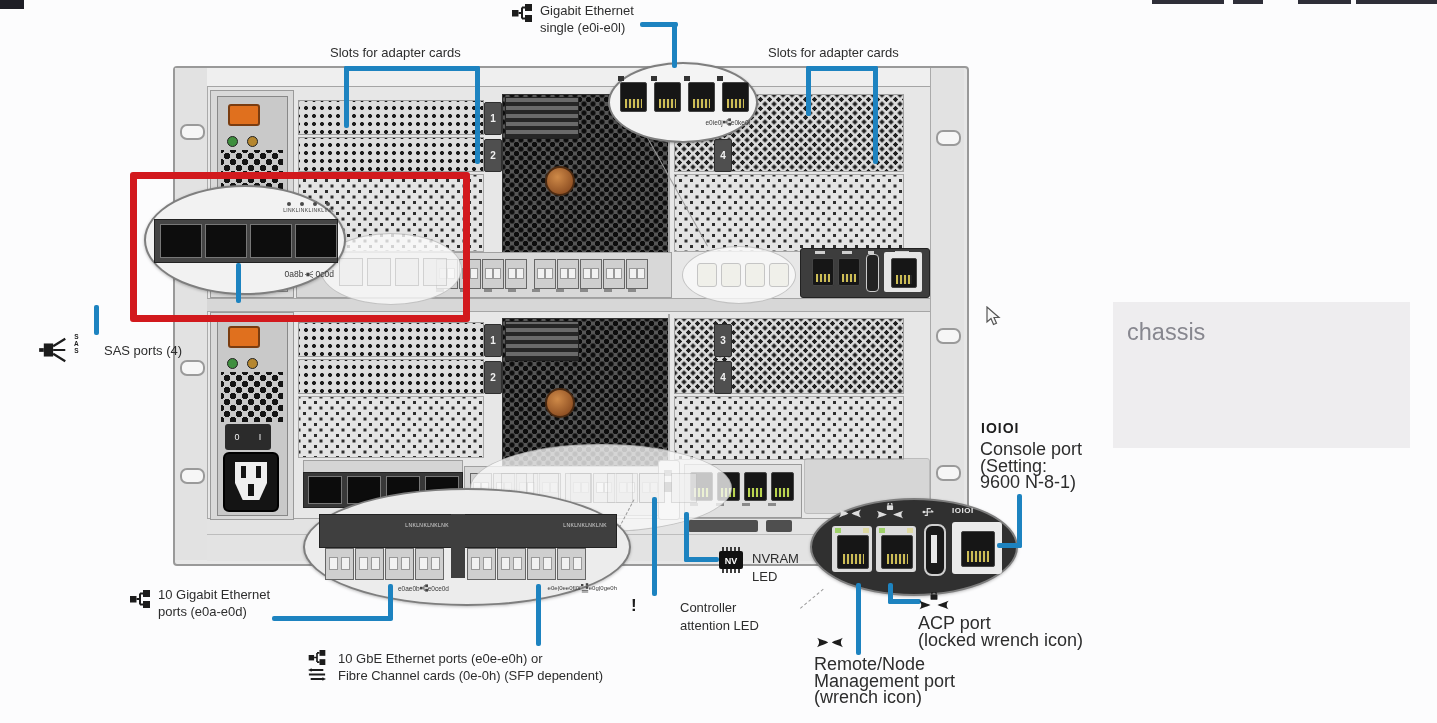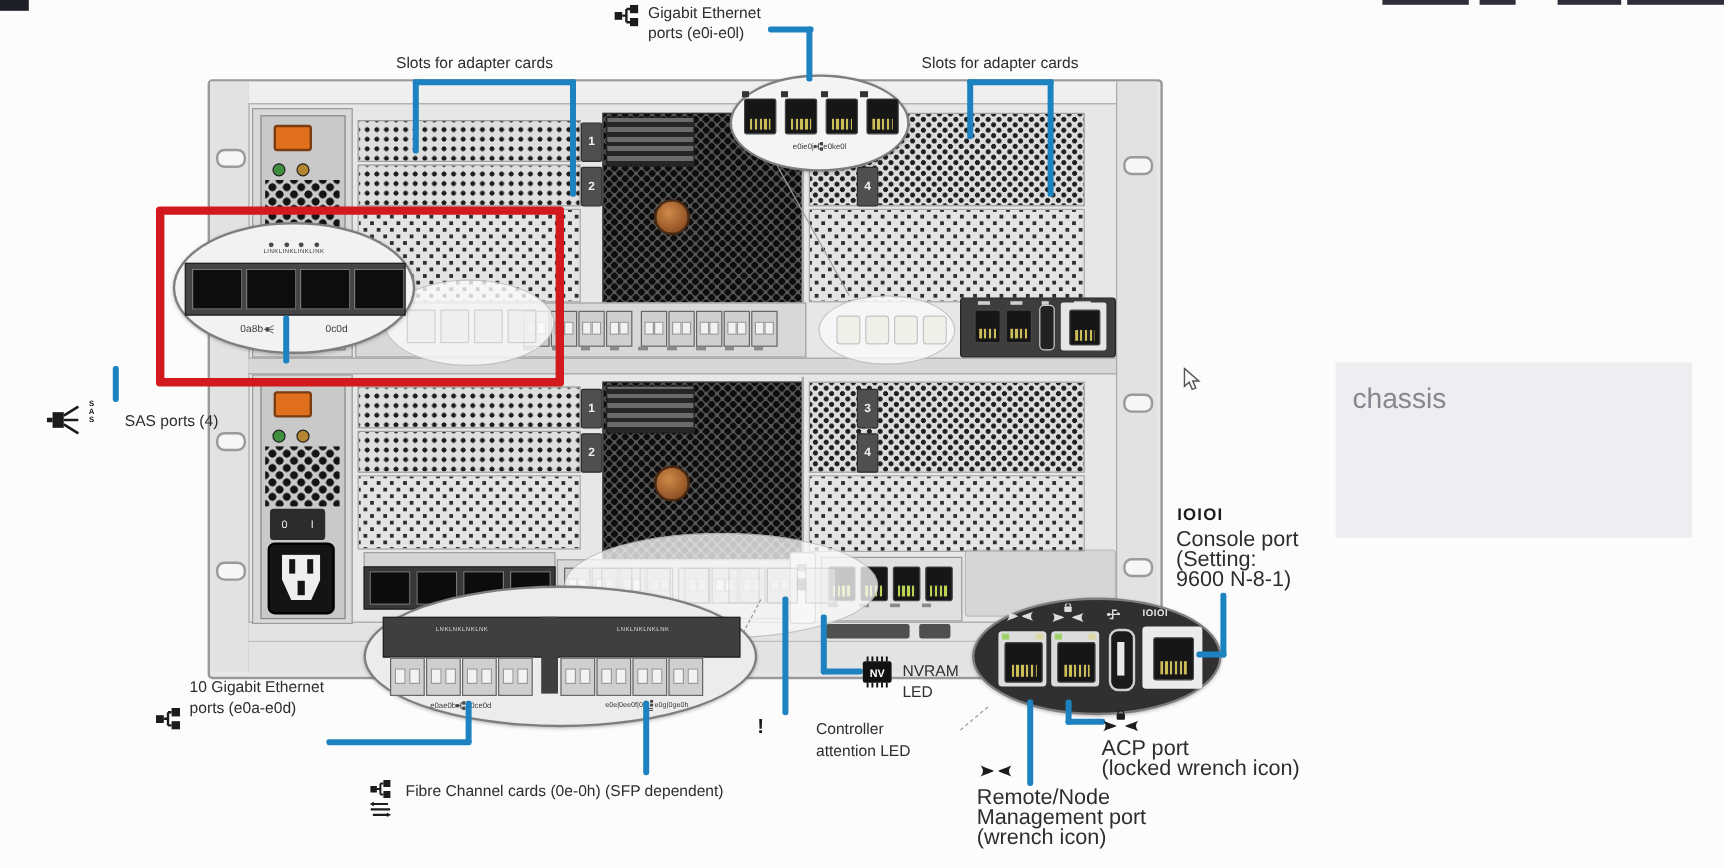--- a/index.html
+++ b/index.html
@@ -48,21 +48,21 @@
     background:repeating-linear-gradient(90deg,#cdbd55 0 2px,#222 2px 4px);}
   .rj45.green .pins{background:repeating-linear-gradient(90deg,#b9d44e 0 2px,#222 2px 4px);}
   .sfp{position:absolute;background:#cfcfcf;border:1px solid #666;}
   .sfp:before,.sfp:after{content:"";position:absolute;top:28%;width:26%;height:34%;
     background:#f2f2f2;border:1px solid #999;}
   .sfp:before{left:12%;} .sfp:after{right:12%;}
   .linkcell{display:inline-block;text-align:center;font-size:5px;color:#333;letter-spacing:.4px;}
   .linkcell:before{content:"";display:block;width:4px;height:4px;border-radius:50%;
     background:#4a4a4a;margin:0 auto 1px;}
   .lnk{font-size:5px;color:#dedede;letter-spacing:.4px;}
-  .flexrow{position:absolute;display:flex;justify-content:center;align-items:center;}
+  .flexrow{position:absolute;display:flex;justify-content:flex-end;align-items:center;}
   .portlbl{font-size:6.5px;color:#3a3a3a;white-space:nowrap;}
   .note{position:absolute;background:#eeedef;color:#87878f;font-size:23.5px;line-height:48px;}
   .topdash{position:absolute;top:0;height:4px;background:#2e2e38;}
   svg text{font-family:"Liberation Sans",sans-serif;}
 </style>
 </head>
 <body>
 
 <div id="stage">
 
@@ -293,21 +293,21 @@
     <div class="abs" style="left:104px;top:37px;width:40px;height:32px;background:#0d0d0d;border:1px solid #777;"></div>
     <div class="abs" style="left:149px;top:37px;width:40px;height:32px;background:#0d0d0d;border:1px solid #777;"></div>
     <div class="flexrow" style="left:10px;top:80px;width:178px;height:14px;">
       <span class="portlbl" style="font-size:8.5px;">0a</span>
       <span class="portlbl" style="font-size:8.5px;">8b</span>
       <svg width="12" height="9" viewBox="0 0 36 30">
           <path d="M2 15 h4" stroke="#444" stroke-width="3"></path>
           <rect x="6" y="9" width="9" height="12" fill="#444"></rect>
           <path d="M15 12 L28 4 M15 15 L28 15 M15 18 L28 26" stroke="#444" stroke-width="2.4" fill="none"></path>
         </svg>
-      <span class="portlbl" style="font-size:8.5px;margin-left:40px;">0c</span>
+      <span class="portlbl" style="font-size:8.5px;">0c</span>
       <span class="portlbl" style="font-size:8.5px;">0d</span>
     </div>
   </div>
 
   <div class="oval" style="left:303px;top:488px;width:324px;height:114px;background:#ececec;">
     <div class="abs" style="left:14px;top:24px;width:296px;height:32px;background:#3f3f3f;border:1px solid #222;"></div>
     <div class="abs" style="left:146px;top:24px;width:14px;height:64px;background:#3f3f3f;"></div>
     <div class="flexrow" style="left:16px;top:30px;width:128px;height:10px;">
       <span class="lnk">LNK</span>
       <span class="lnk">LNK</span>
@@ -419,21 +419,21 @@
   <div class="bl" style="left:856px;top:583px;width:5px;height:72px;"></div>
 
   <svg class="abs" style="left:512px;top:4px;" width="20" height="18" viewBox="0 0 20 18">
       <rect x="0" y="6" width="6.5" height="6.5" fill="#1c1c1c"></rect>
       <rect x="13" y="0" width="7" height="7" fill="#1c1c1c"></rect>
       <rect x="13" y="11" width="7" height="7" fill="#1c1c1c"></rect>
       <path d="M6.5 9 H10 M10 3.5 V14.5 M10 3.5 H13 M10 14.5 H13" stroke="#1c1c1c" stroke-width="2" fill="none"></path>
     </svg>
   <div class="lbl" style="left:540px;top:2px;">
     <div>Gigabit Ethernet</div>
-    <div>ports (e0i-e0l)</div>
+    <div>single (e0i-e0l)</div>
   </div>
 
   <div class="lbl" style="left:330px;top:44px;">Slots for adapter cards</div>
   <div class="lbl" style="left:768px;top:44px;">Slots for adapter cards</div>
 
   <svg class="abs" style="left:38px;top:336px;" width="34" height="28" viewBox="0 0 36 30">
     <path d="M1 15 h5" stroke="#1c1c1c" stroke-width="4"></path>
     <rect x="6" y="8" width="10" height="14" fill="#1c1c1c"></rect>
     <path d="M16 11 L29 3 M16 15 L29 15 M16 19 L29 27" stroke="#1c1c1c" stroke-width="2.4" fill="none"></path>
   </svg>
@@ -443,37 +443,38 @@
     <div>S</div>
   </div>
   <div class="lbl" style="left:104px;top:342px;">SAS ports (4)</div>
 
   <svg class="abs" style="left:130px;top:590px;" width="20" height="18" viewBox="0 0 20 18">
       <rect x="0" y="6" width="6.5" height="6.5" fill="#1c1c1c"></rect>
       <rect x="13" y="0" width="7" height="7" fill="#1c1c1c"></rect>
       <rect x="13" y="11" width="7" height="7" fill="#1c1c1c"></rect>
       <path d="M6.5 9 H10 M10 3.5 V14.5 M10 3.5 H13 M10 14.5 H13" stroke="#1c1c1c" stroke-width="2" fill="none"></path>
     </svg>
-  <div class="lbl" style="left:158px;top:564px;">
+  <div class="lbl" style="left:158px;top:586px;">
     <div>10 Gigabit Ethernet</div>
     <div>ports (e0a-e0d)</div>
   </div>
 
   <svg class="abs" style="left:308px;top:650px;" width="18" height="15" viewBox="0 0 20 18">
       <rect x="0" y="6" width="6.5" height="6.5" fill="#1c1c1c"></rect>
       <rect x="13" y="0" width="7" height="7" fill="#1c1c1c"></rect>
       <rect x="13" y="11" width="7" height="7" fill="#1c1c1c"></rect>
       <path d="M6.5 9 H10 M10 3.5 V14.5 M10 3.5 H13 M10 14.5 H13" stroke="#1c1c1c" stroke-width="2" fill="none"></path>
     </svg>
   <svg class="abs" style="left:308px;top:668px;" width="18" height="13" viewBox="0 0 20 14">
     <path d="M3 2 H17 M1 7 H19 M3 12 H17" stroke="#1c1c1c" stroke-width="2" fill="none"></path>
     <path d="M0 2 l4 -2 v4 z" fill="#1c1c1c"></path>
       <path d="M20 12 l-4 -2 v4 z" fill="#1c1c1c"></path>
   </svg>
   <div class="lbl" style="left:338px;top:650px;">
+    <div>10 GbE Ethernet ports (e0e-e0h) or</div>
     <div>Fibre Channel cards (0e-0h) (SFP dependent)</div>
   </div>
 
   <svg class="abs" style="left:716px;top:546px;" width="30" height="28" viewBox="0 0 30 28">
     <path d="M7 1 V5 M11 1 V5 M15 1 V5 M19 1 V5 M23 1 V5 M7 23 V27 M11 23 V27 M15 23 V27 M19 23 V27 M23 23 V27" stroke="#111" stroke-width="1.6"></path>
     <rect x="3" y="5" width="24" height="18" rx="2" fill="#111"></rect>
     <text x="15" y="18" fill="#fff" font-size="9" font-weight="bold" text-anchor="middle">NV</text>
   </svg>
   <div class="lbl" style="left:752px;top:550px;line-height:18px;">
     <div>NVRAM</div>

